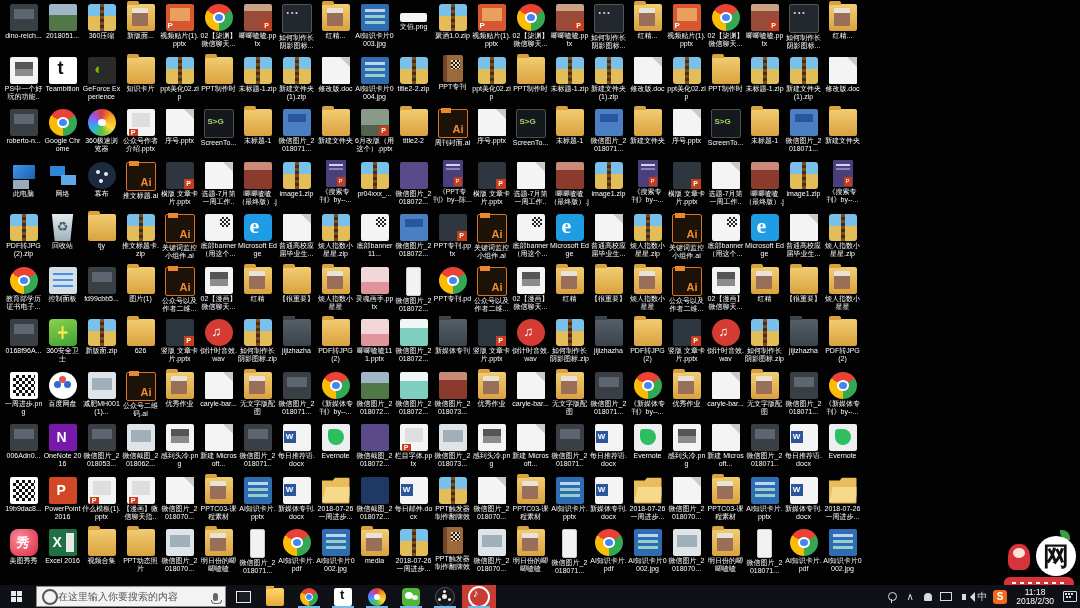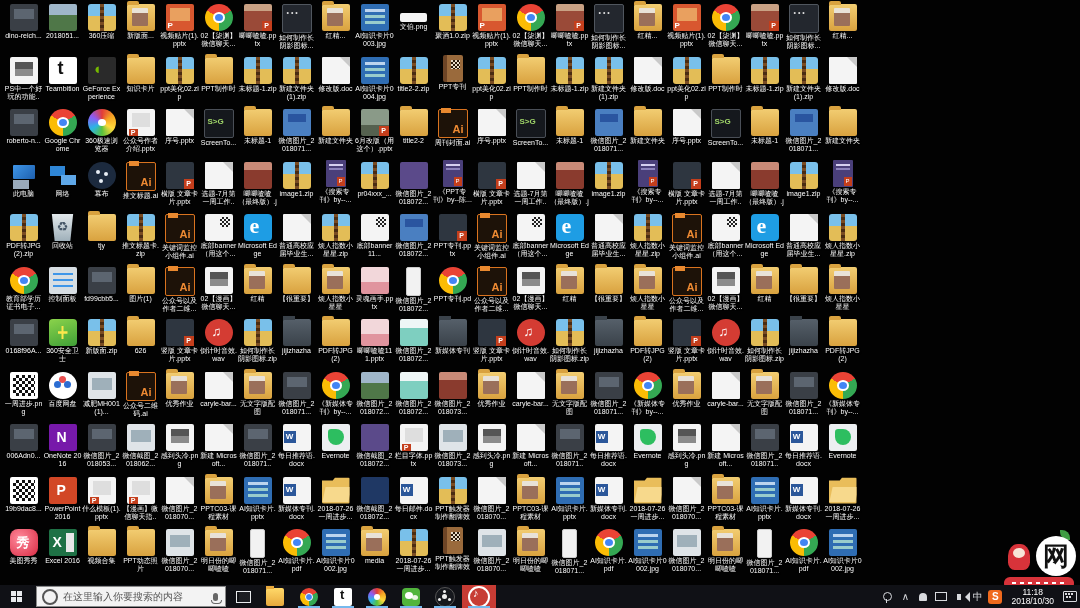--- a/index.html
+++ b/index.html
@@ -111,21 +111,21 @@
   .book-purple::before{content:"P";position:absolute;right:1px;bottom:1px;width:8px;height:9px;background:#c43e1c;color:#fff;font-size:6px;text-align:center;line-height:9px;}
   .book-brown{width:20px;margin:0 4px;background:linear-gradient(90deg,#6e4526 0 4px,#9a6a3c 4px 100%);}
   .book-brown::after{content:"";position:absolute;right:3px;top:5px;width:9px;height:9px;background:repeating-conic-gradient(#2a1a0a 0 25%,#e8dcc8 0 50%) 0 0/4px 4px;}
   .controlpanel{background:#d7dee3;border-radius:2px;}
   .controlpanel::after{content:"";position:absolute;left:4px;top:6px;width:20px;height:2px;background:#3f96e8;box-shadow:0 6px 0 #3f96e8,0 12px 0 #3f96e8;}
   
   .taskbar{position:absolute;left:0;top:585px;width:1080px;height:23px;background:#101116;display:flex;align-items:stretch;z-index:5;}
   .start{width:34px;display:flex;align-items:center;justify-content:center;}
   .winlogo{width:12px;height:12px;display:grid;grid-template-columns:5px 5px;grid-template-rows:5px 5px;gap:1px;}
   .winlogo i{background:#e8eaed;}
-  .search{width:178px;margin:1px 2px;background:#f3f3f3;border:1px solid #8a8a8a;display:flex;align-items:center;gap:5px;padding:0 5px;}
+  .search{width:178px;margin:1px 2px;background:#f3f3f3;border:1px solid #8a8a8a;display:flex;align-items:center;padding:0 5px;}
   .cort{width:12px;height:12px;border:2px solid #555;border-radius:50%;flex:none;}
   .search .ph{font-size:10px;color:#555;flex:1;white-space:nowrap;overflow:hidden;}
   .mic{width:5px;height:8px;background:#666;border-radius:3px;position:relative;margin-right:2px;flex:none;}
   .mic::after{content:"";position:absolute;left:-2px;bottom:-3px;width:9px;height:3px;border:1px solid #666;border-top:none;border-radius:0 0 4px 4px;}
   .tbtn{width:30px;display:flex;align-items:center;justify-content:center;position:relative;}
   .tv{width:13px;height:10px;border:1px solid #e8eaed;background:linear-gradient(90deg,transparent 0 2px,#e8eaed0f 2px);}
   .app{width:34px;display:flex;align-items:center;justify-content:center;position:relative;}
   .app.open::after{content:"";position:absolute;left:6px;right:6px;bottom:0;height:2px;background:#76b9ed;}
   .app.active{background:#c73c34;}
   .ag{width:18px;height:18px;position:relative;border-radius:2px;flex:none;}
@@ -1245,19 +1245,19 @@
       </span>
     <span class="ti">
         <span class="spk"></span>
       </span>
     <span class="ti">中</span>
     <span class="ti">
         <span class="sogou">S</span>
       </span>
     <span class="clock">
       <div>11:18</div>
-      <div>2018/10/30</div>
+      <div>2018/2/30</div>
     </span>
     <span class="ti">
         <span class="kbd"></span>
       </span>
   </div>
 </div>
 
 </body></html>

